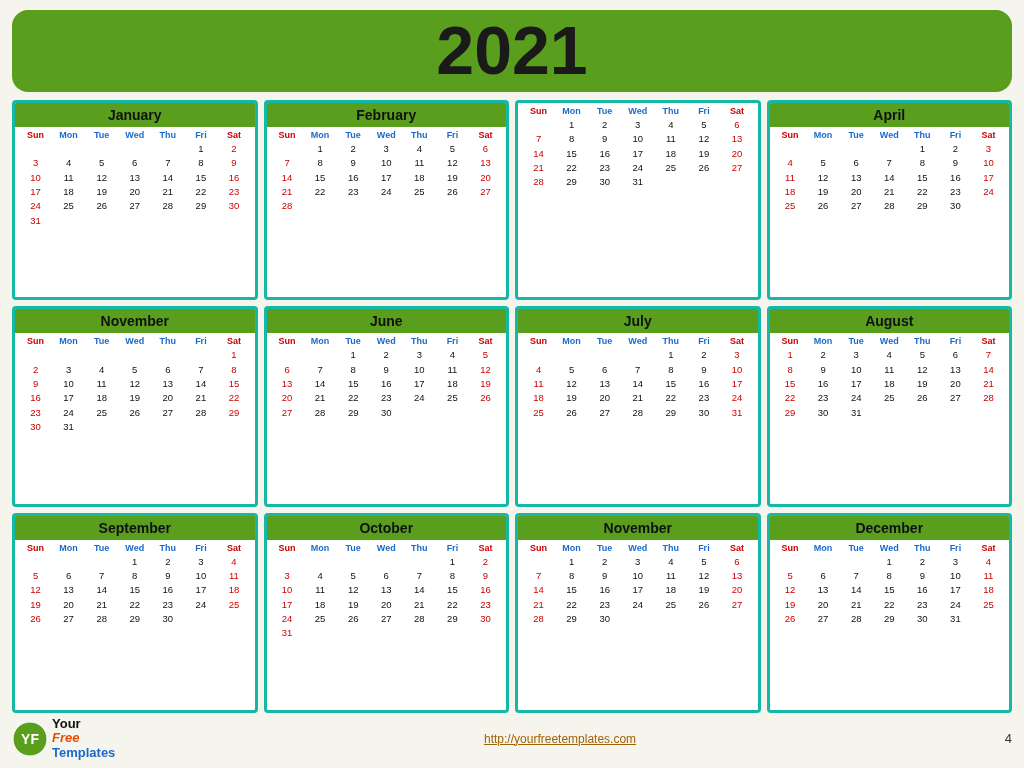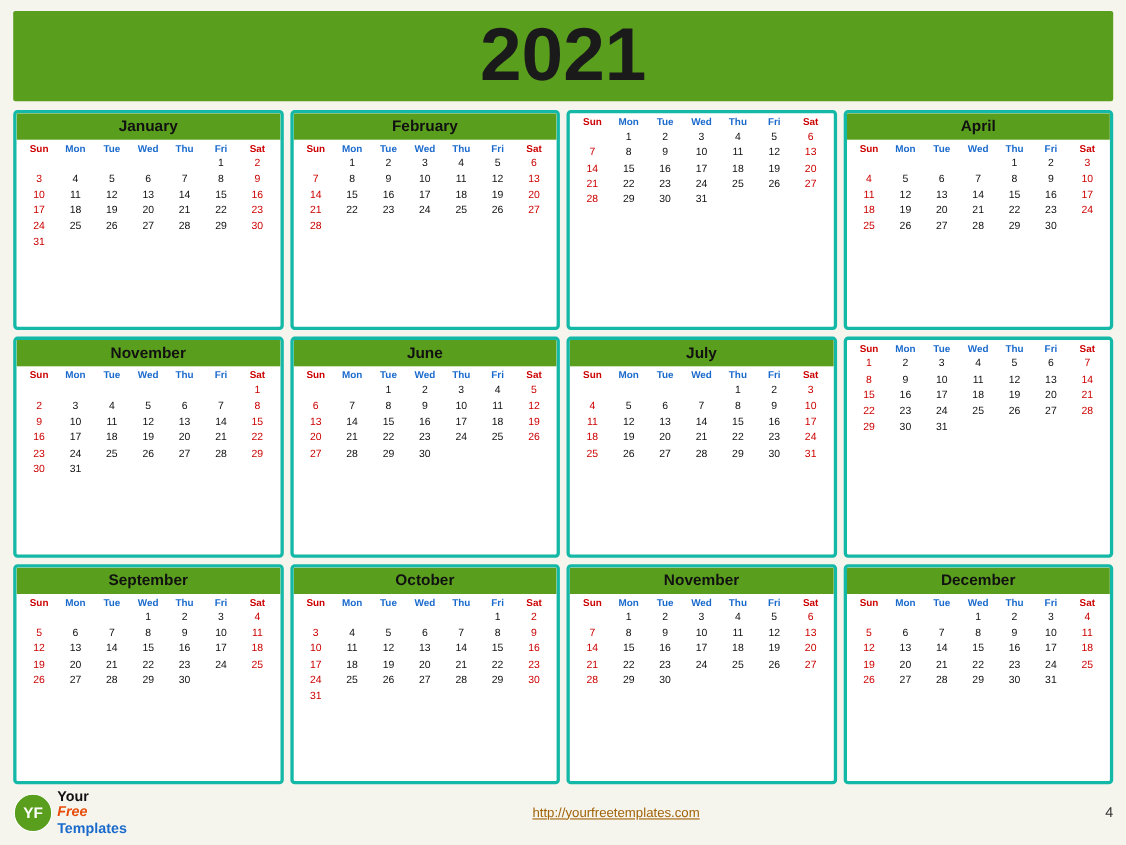--- a/index.html
+++ b/index.html
@@ -13,21 +13,21 @@
     }
     .page {
       width: 1024px;
       height: 768px;
       padding: 10px 12px 8px 12px;
       display: flex;
       flex-direction: column;
     }
     .year-header {
       background: #5a9e1e;
-      border-radius: 2px;
+      border-radius: 16px;
       text-align: center;
       padding: 6px 0 8px 0;
       margin-bottom: 8px;
     }
     .year-header h1 {
       font-size: 68px;
       font-weight: bold;
       color: #1a1a1a;
       line-height: 1;
     }
@@ -553,20 +553,21 @@
             <div class="day-cell weekday">26</div>
             <div class="day-cell weekday">27</div>
             <div class="day-cell weekday">28</div>
             <div class="day-cell weekday">29</div>
             <div class="day-cell weekday">30</div>
             <div class="day-cell sat">31</div>
           </div>
         </div>
       </div>
       <div class="month-box">
+        <div class="month-header"><span>August</span></div>
         <div class="month-body">
           <div class="dow-row">
             <div class="dow-cell sun">Sun</div>
             <div class="dow-cell weekday">Mon</div>
             <div class="dow-cell weekday">Tue</div>
             <div class="dow-cell weekday">Wed</div>
             <div class="dow-cell weekday">Thu</div>
             <div class="dow-cell weekday">Fri</div>
             <div class="dow-cell sat">Sat</div>
           </div>

